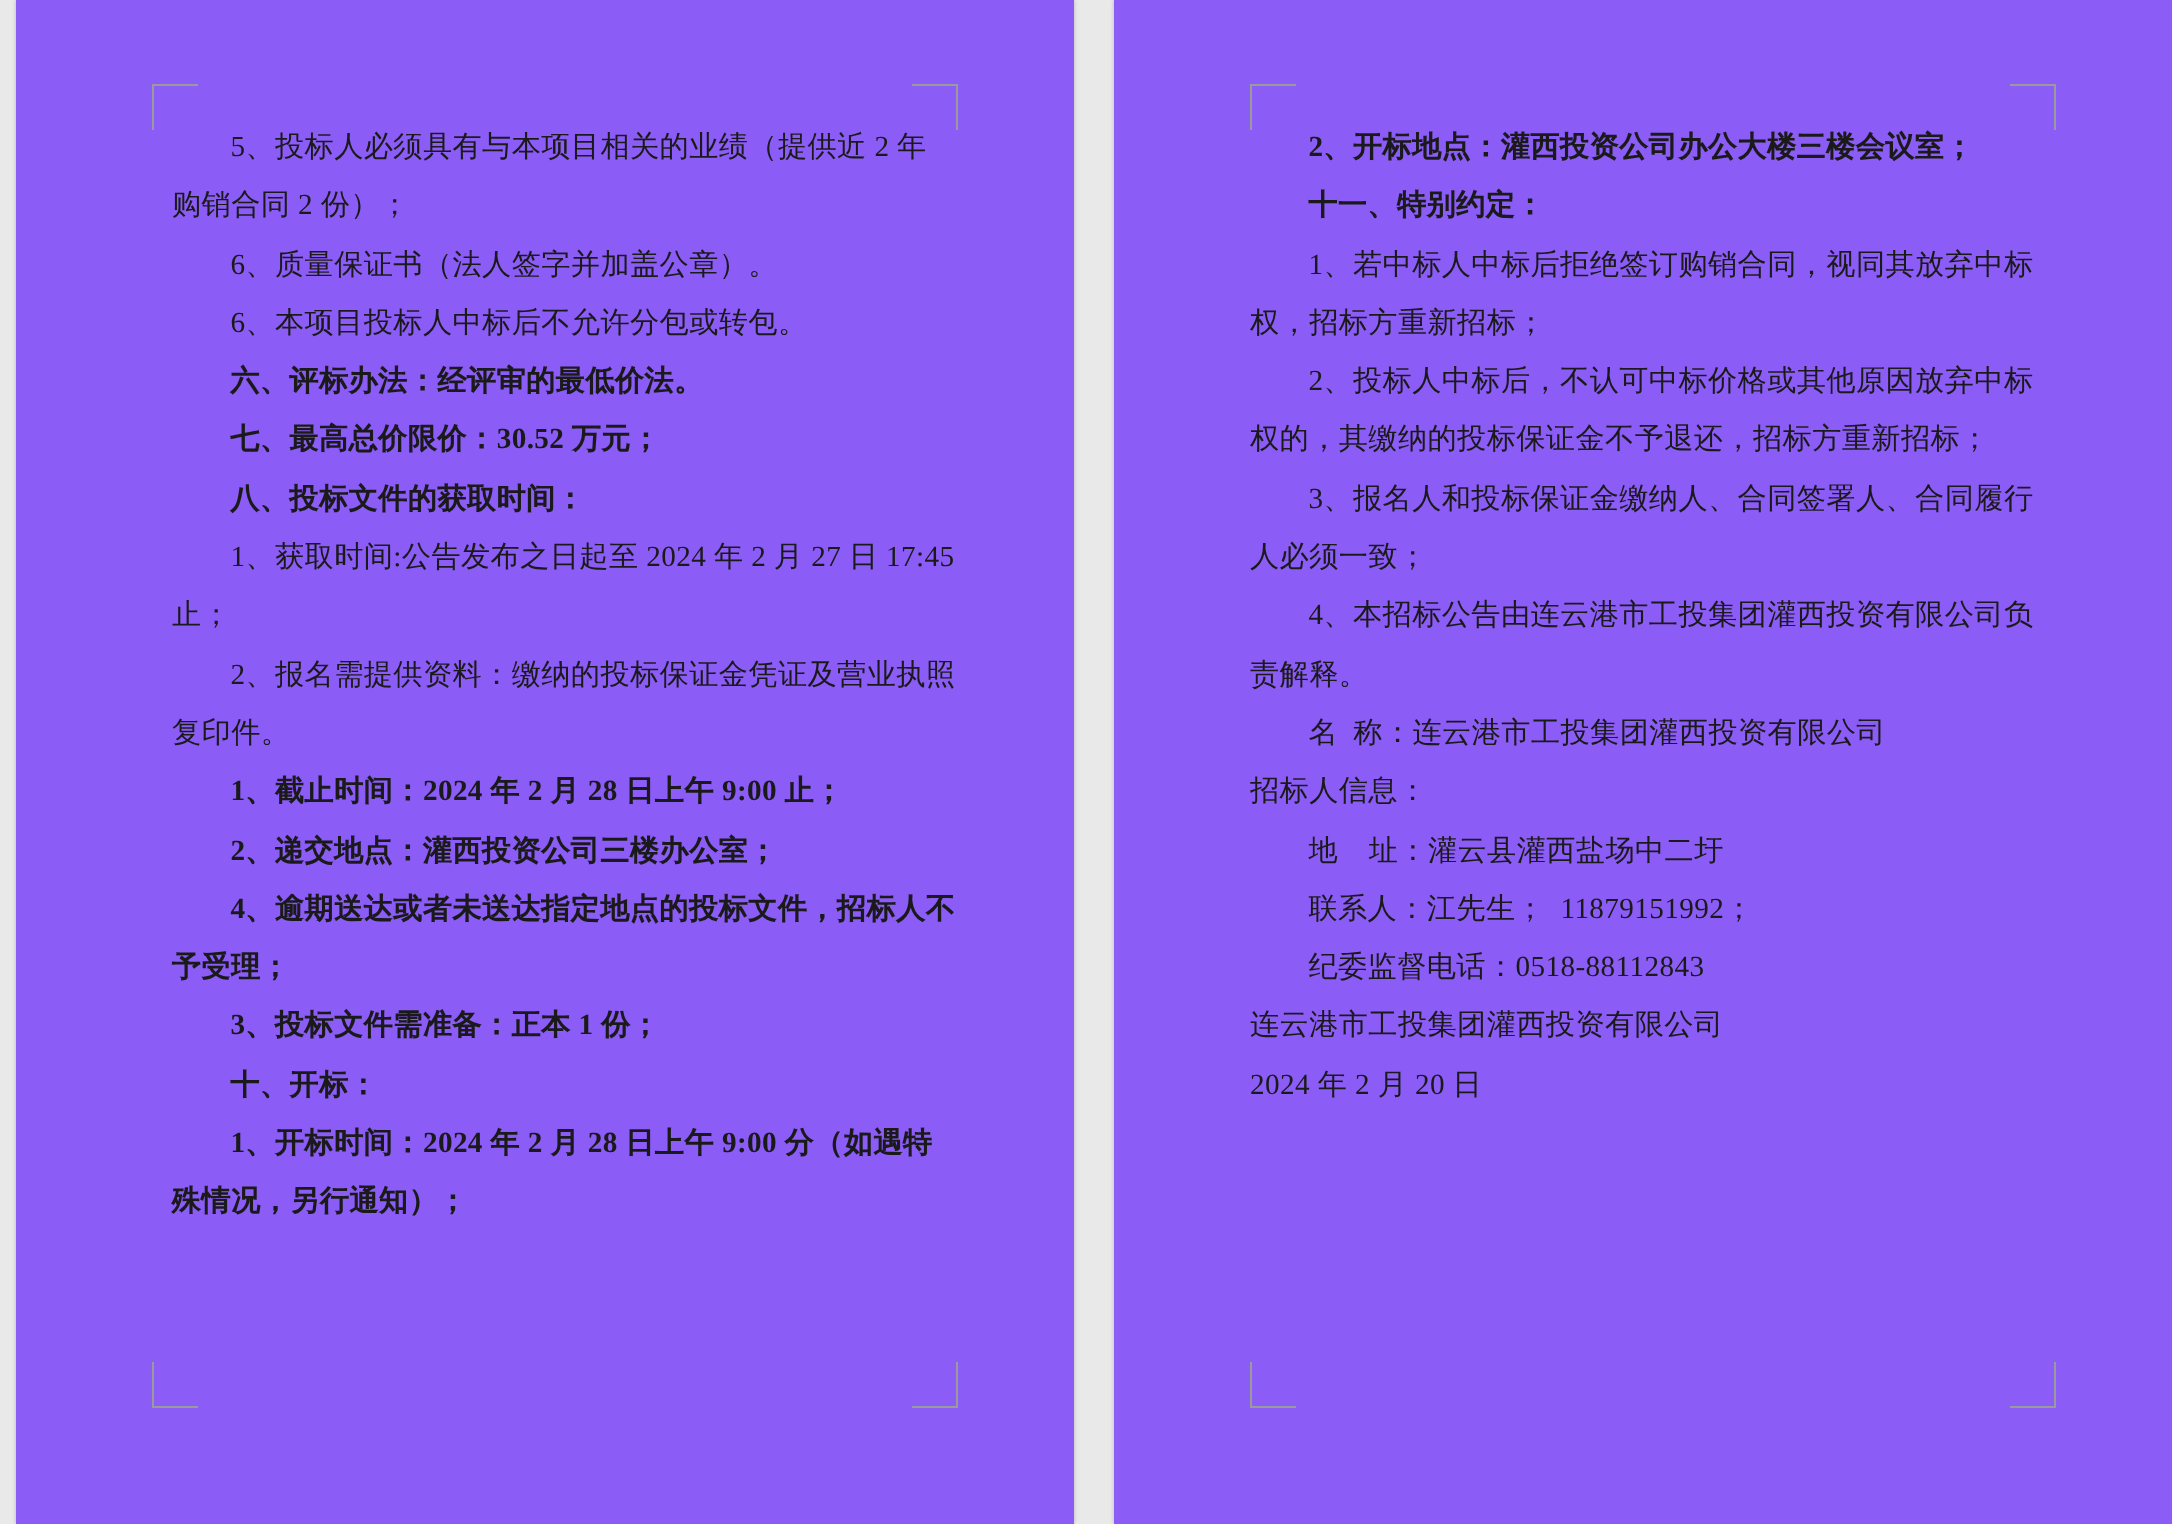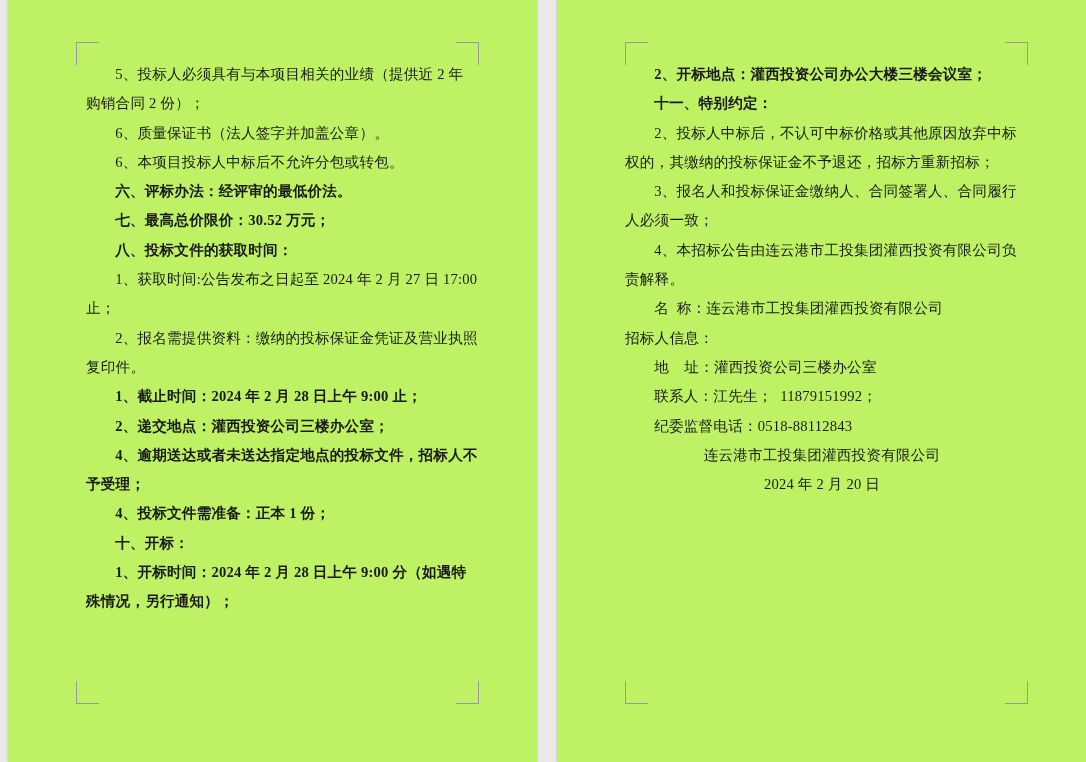--- a/index.html
+++ b/index.html
@@ -15,21 +15,21 @@
     position: relative;
     width: 1086px;
     height: 762px;
     display: flex;
     gap: 14px;
     padding: 0;
     box-sizing: border-box;
   }
   .page {
     position: relative;
-    background: #bef264;
+    background: #8b5cf6;
     width: 530px;
     height: 762px;
     box-shadow: 0 0 2px rgba(0,0,0,0.22);
     box-sizing: border-box;
     overflow: hidden;
   }
   .page.left { margin-left: 8px; }
   .page.right { margin-left: 6px; }
 
   
@@ -56,65 +56,66 @@
     margin: 0 0 0 0;
     font-size: 14.6px;
     line-height: 29.3px;
     color: #1a1a1a;
     letter-spacing: 0.2px;
     white-space: pre-wrap;
     word-break: break-all;
   }
   p.line.ind { text-indent: 2em; }
   p.line.bold { font-weight: bold; }
-  p.line.right-al { text-align: center; text-indent: 0; padding-right: 6px;}
+  p.line.right-al { text-align: left; text-indent: 0; padding-right: 6px;}
   .sig { margin-top: 26px; }
 </style>
 </head>
 <body>
 
 <div class="workspace">
 
   <div class="page left">
     <span class="crop tl"></span>
     <span class="crop tr"></span>
     <span class="crop bl"></span>
     <span class="crop br"></span>
     <div class="text-col">
       <p class="line ind">5、投标人必须具有与本项目相关的业绩（提供近 2 年购销合同 2 份）；</p>
       <p class="line ind">6、质量保证书（法人签字并加盖公章）。</p>
       <p class="line ind">6、本项目投标人中标后不允许分包或转包。</p>
       <p class="line ind bold">六、评标办法：经评审的最低价法。</p>
       <p class="line ind bold">七、最高总价限价：30.52 万元；</p>
       <p class="line ind bold">八、投标文件的获取时间：</p>
-      <p class="line ind">1、获取时间:公告发布之日起至 2024 年 2 月 27 日 17:00 止；</p>
+      <p class="line ind">1、获取时间:公告发布之日起至 2024 年 2 月 27 日 17:45 止；</p>
       <p class="line ind">2、报名需提供资料：缴纳的投标保证金凭证及营业执照复印件。</p>
       <p class="line ind bold">1、截止时间：2024 年 2 月 28 日上午 9:00 止；</p>
       <p class="line ind bold">2、递交地点：灌西投资公司三楼办公室；</p>
       <p class="line ind bold">4、逾期送达或者未送达指定地点的投标文件，招标人不予受理；</p>
-      <p class="line ind bold">4、投标文件需准备：正本 1 份；</p>
+      <p class="line ind bold">3、投标文件需准备：正本 1 份；</p>
       <p class="line ind bold">十、开标：</p>
       <p class="line ind bold">1、开标时间：2024 年 2 月 28 日上午 9:00 分（如遇特殊情况，另行通知）；</p>
     </div>
   </div>
 
   <div class="page right">
     <span class="crop tl"></span>
     <span class="crop tr"></span>
     <span class="crop bl"></span>
     <span class="crop br"></span>
     <div class="text-col">
       <p class="line ind bold">2、开标地点：灌西投资公司办公大楼三楼会议室；</p>
       <p class="line ind bold">十一、特别约定：</p>
+      <p class="line ind">1、若中标人中标后拒绝签订购销合同，视同其放弃中标权，招标方重新招标；</p>
       <p class="line ind">2、投标人中标后，不认可中标价格或其他原因放弃中标权的，其缴纳的投标保证金不予退还，招标方重新招标；</p>
       <p class="line ind">3、报名人和投标保证金缴纳人、合同签署人、合同履行人必须一致；</p>
       <p class="line ind">4、本招标公告由连云港市工投集团灌西投资有限公司负责解释。</p>
       <p class="line ind">名  称：连云港市工投集团灌西投资有限公司</p>
       <p class="line">招标人信息：</p>
-      <p class="line ind">地    址：灌西投资公司三楼办公室</p>
+      <p class="line ind">地    址：灌云县灌西盐场中二圩</p>
       <p class="line ind">联系人：江先生；  11879151992；</p>
       <p class="line ind">纪委监督电话：0518-88112843</p>
       <p class="line right-al sig">连云港市工投集团灌西投资有限公司</p>
       <p class="line right-al">2024 年 2 月 20 日</p>
     </div>
   </div>
 
 </div>
 
 </body></html>

